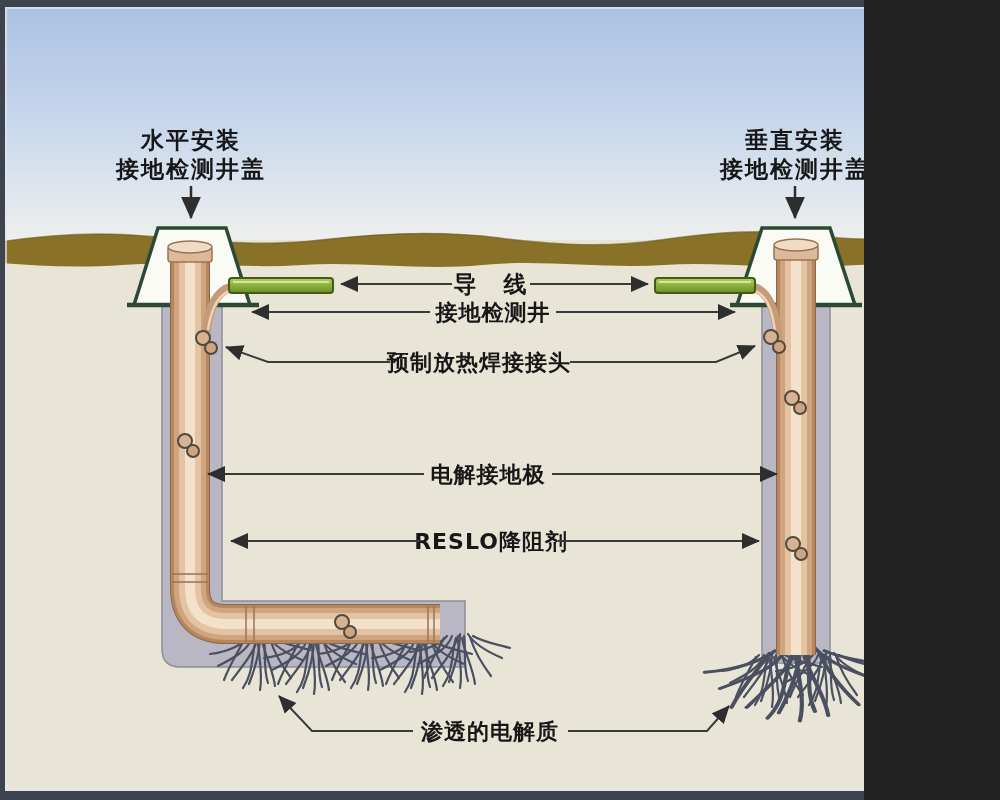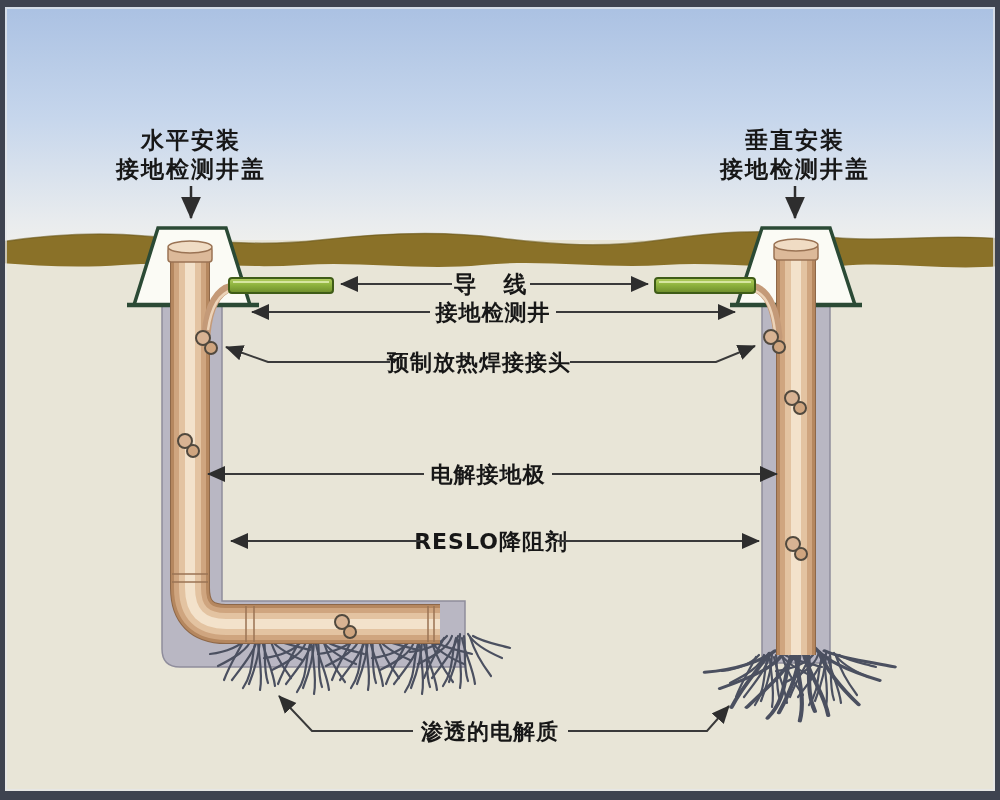--- a/index.html
+++ b/index.html
@@ -1,16 +1,16 @@
 <!DOCTYPE html>
 <html><head>
 <meta charset="utf-8">
 <style>
   html,body{margin:0;padding:0;background:#222;}
-  #stage{width:1000px;height:800px;position:relative;background:#e8e5d7;overflow:hidden;}
+  #stage{width:864px;height:800px;position:relative;background:#e8e5d7;overflow:hidden;}
   svg{display:block;}
   text{text-anchor:middle;fill:#171717;font-family:"DejaVu Sans","Liberation Sans",sans-serif;font-weight:bold;}
   .lbl{font-size:22px;letter-spacing:1px;}
   .lbl-lg{font-size:23px;letter-spacing:2px;}
   .leader{stroke:#3a3a3a;stroke-width:2;fill:none;}
   .leader-thick{stroke:#2e2e2e;stroke-width:2.5;fill:none;}
 </style>
 </head>
 <body>
 

